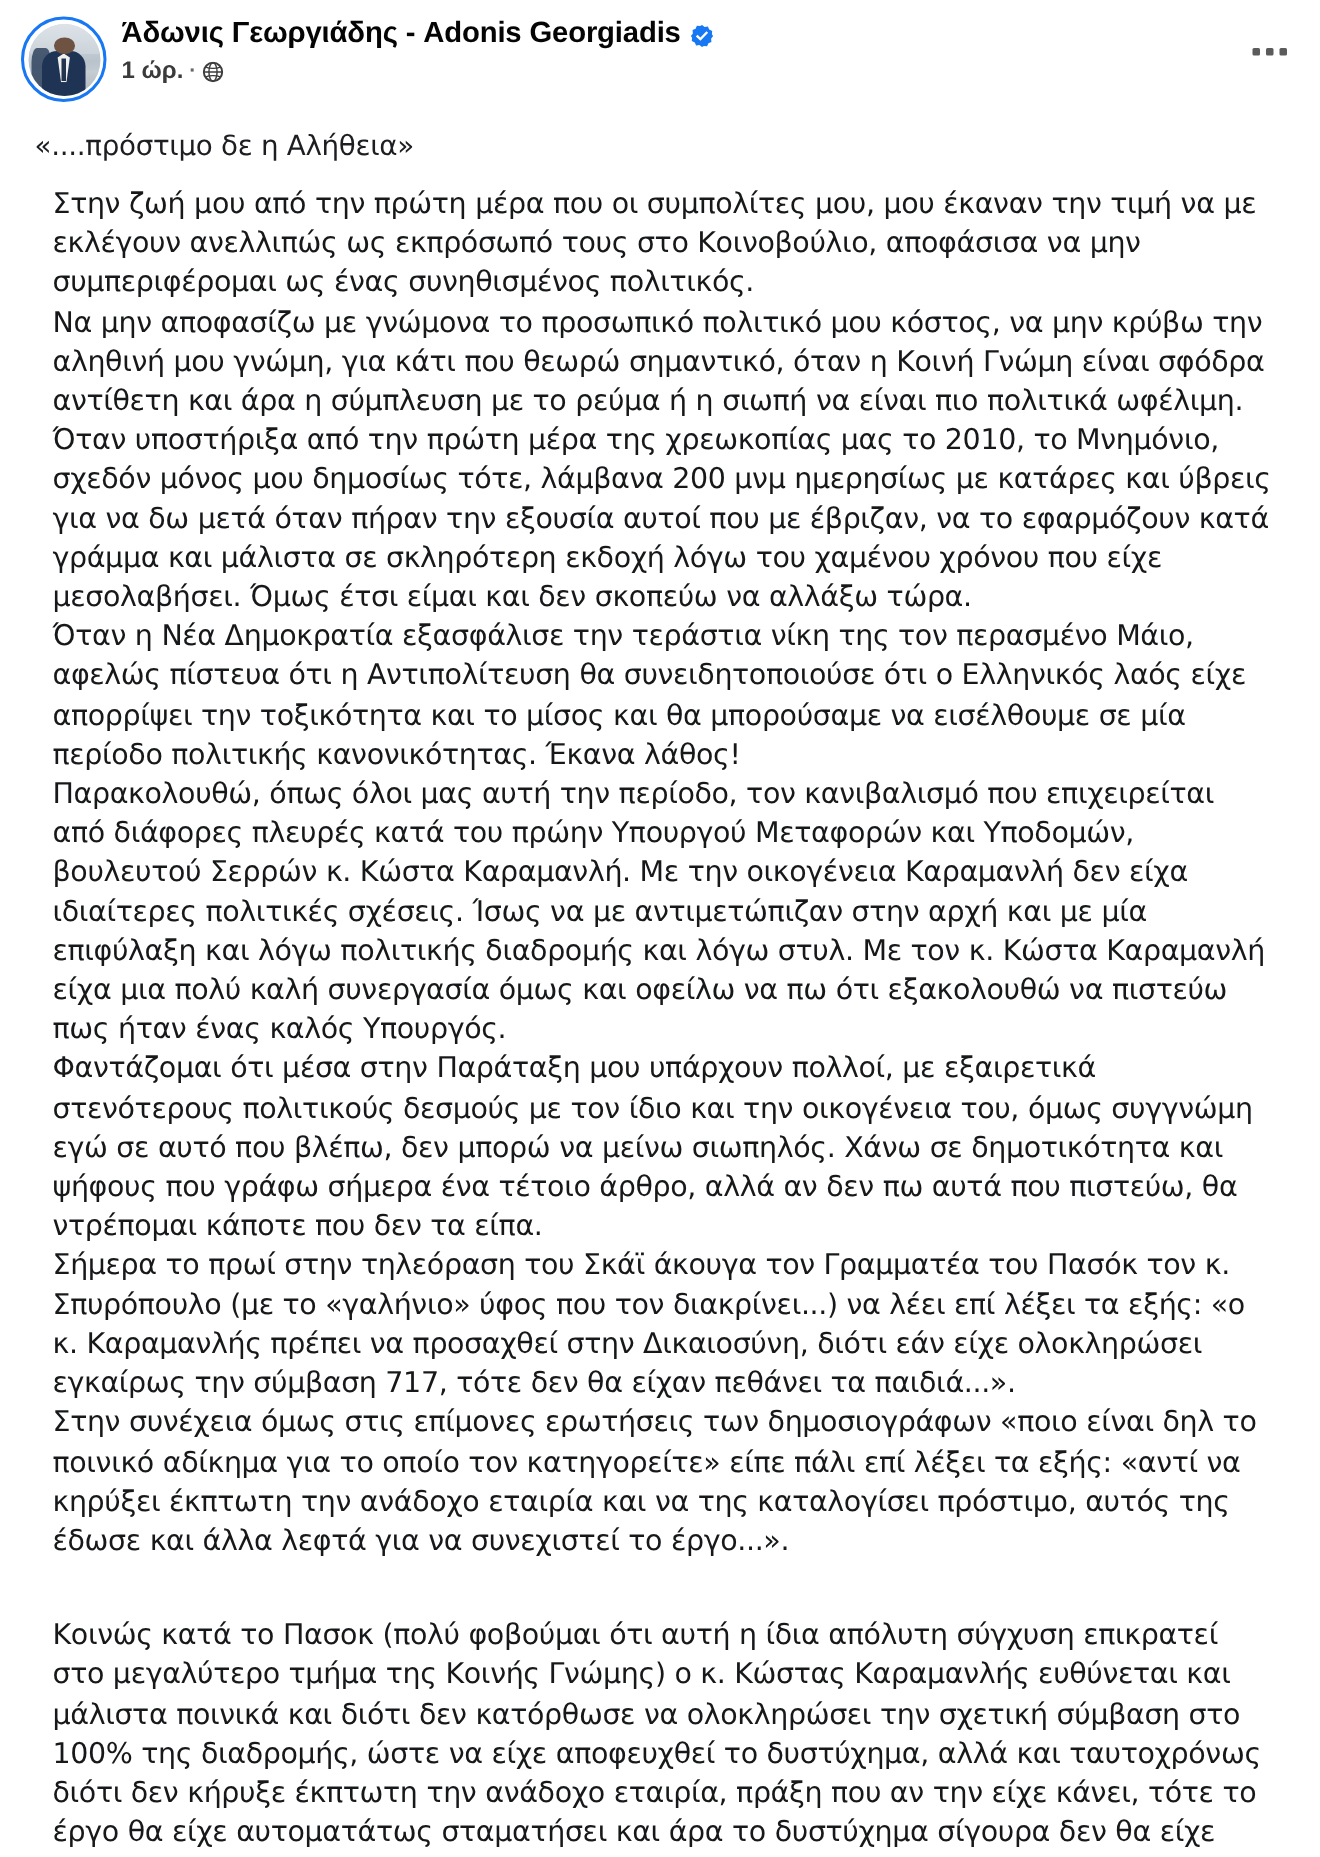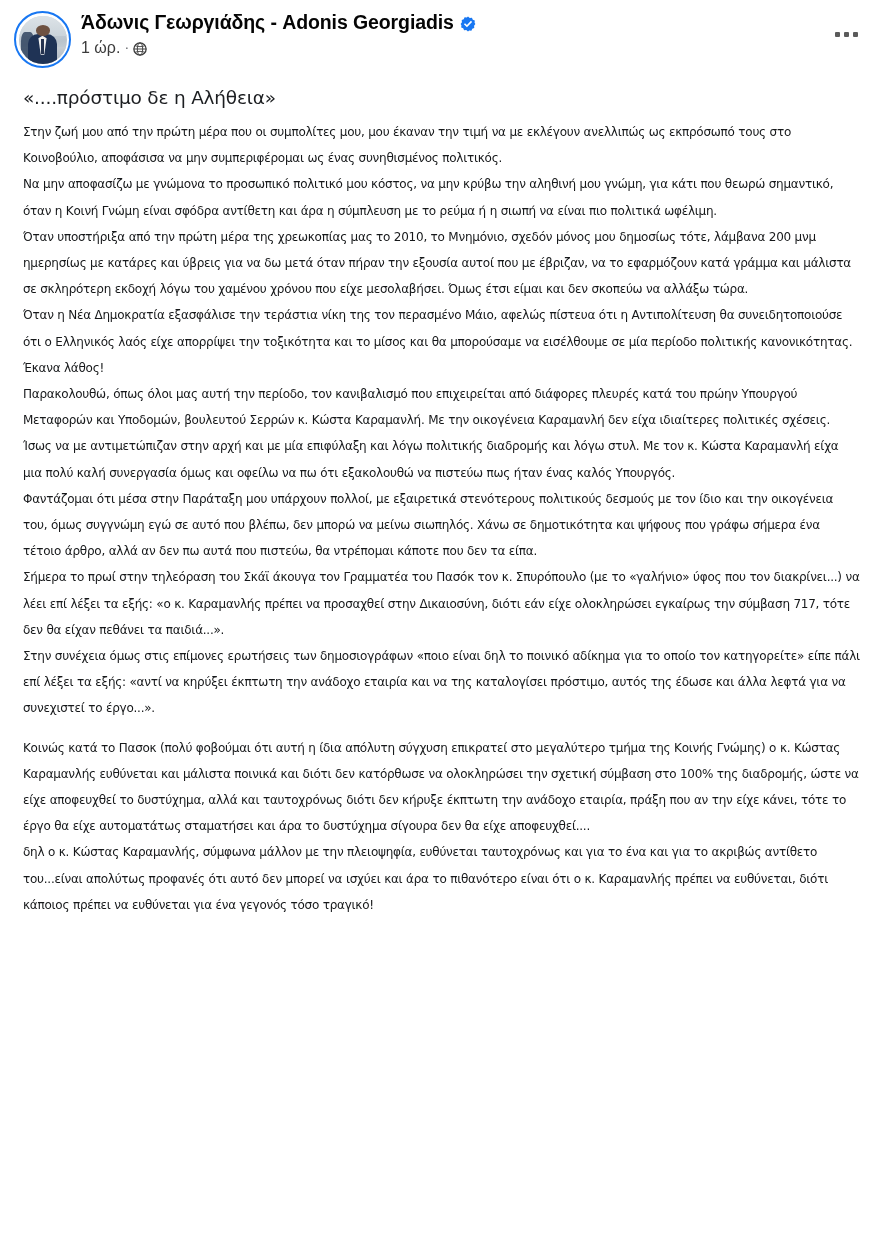--- a/index.html
+++ b/index.html
@@ -124,24 +124,25 @@
     width: 16px;
     height: 16px;
     flex: 0 0 16px;
     display: inline-block;
     position: relative;
     top: 1px;
   }
 
   .meta-line {
     display: flex;
-    align-items: center;
+    align-items: flex-start;
     gap: 4px;
     margin-top: 7px;
     line-height: 1;
+    font-weight: bold;
   }
   .meta-time {
     font-size: 16px;
     color: #3b3b3b;
   }
   .meta-dot {
     font-size: 14px;
     color: #65676B;
     line-height: 1;
     position: relative;
@@ -184,24 +185,24 @@
   }
   .quote-line {
     font-size: 18.5px;
     line-height: 26px;
     color: #1c1e21;
     margin: 13px 0 8px 0;
     font-family: "DejaVu Sans", "Liberation Sans", sans-serif;
     letter-spacing: -0.2px;
   }
   .body-para {
-    font-size: 12px;
+    font-size: 19px;
     line-height: 26.2px;
     color: #16181a;
-    margin: 0;
+    margin: 12px;
     font-family: "DejaVu Sans", "Liberation Sans", sans-serif;
     letter-spacing: -0.25px;
     text-align: left;
     word-spacing: 0.1px;
   }
   .para-gap {
     height: 13px;
   }
 </style>
 </head>

